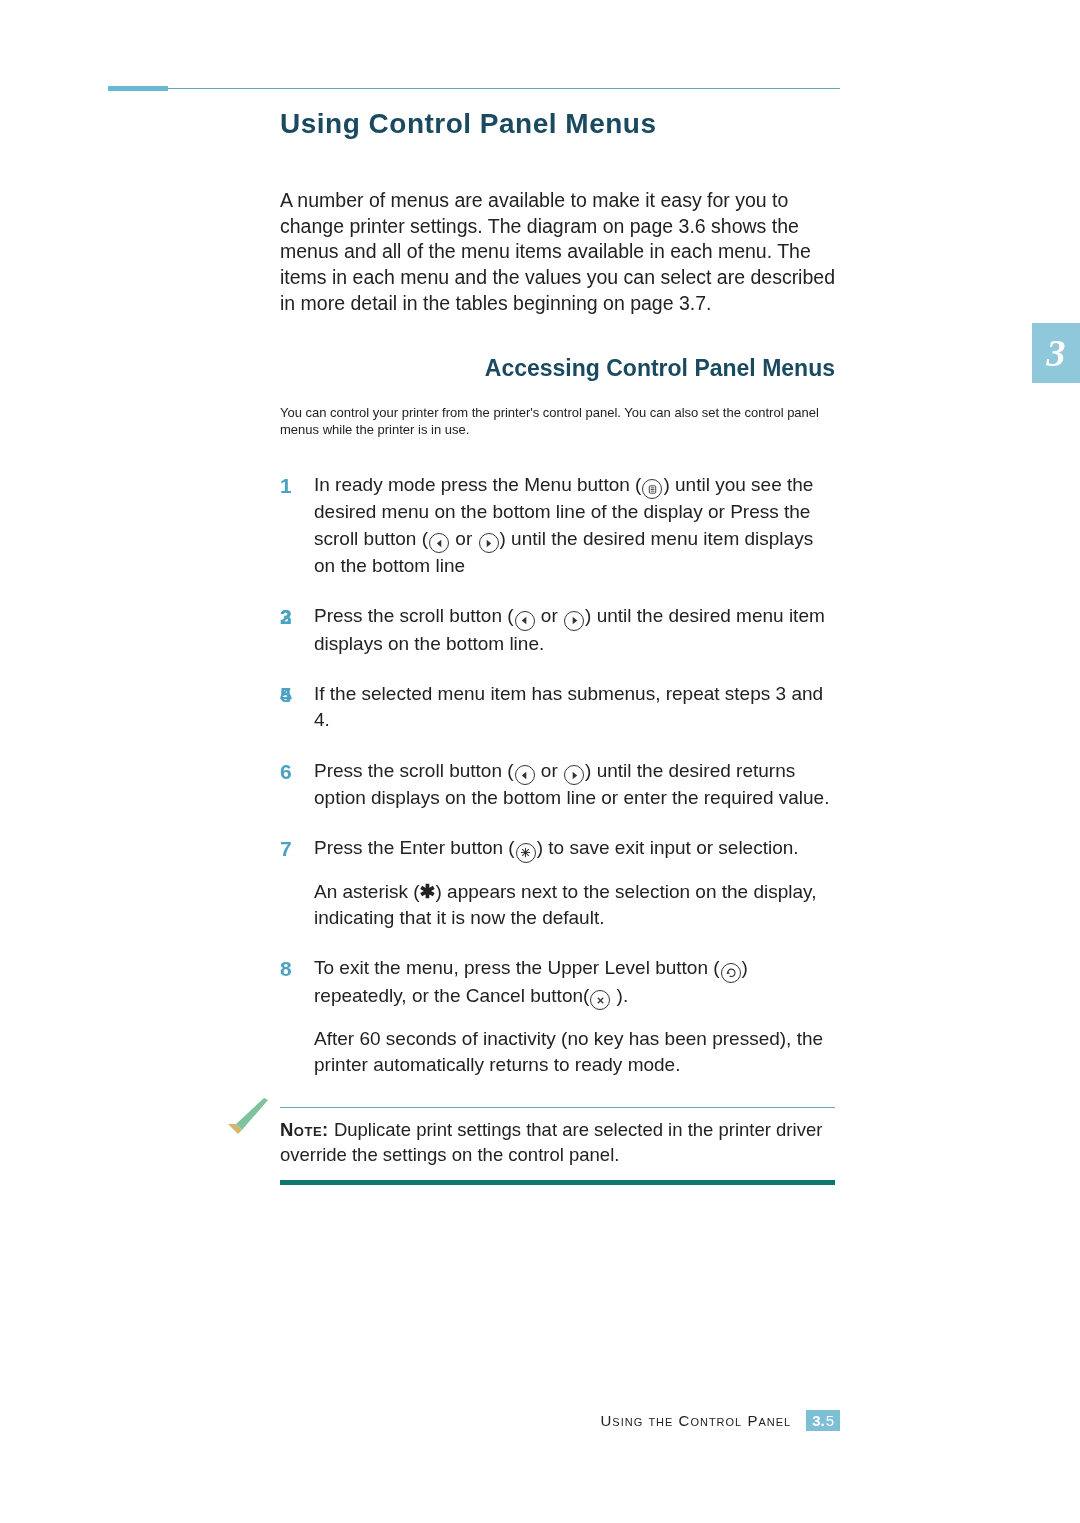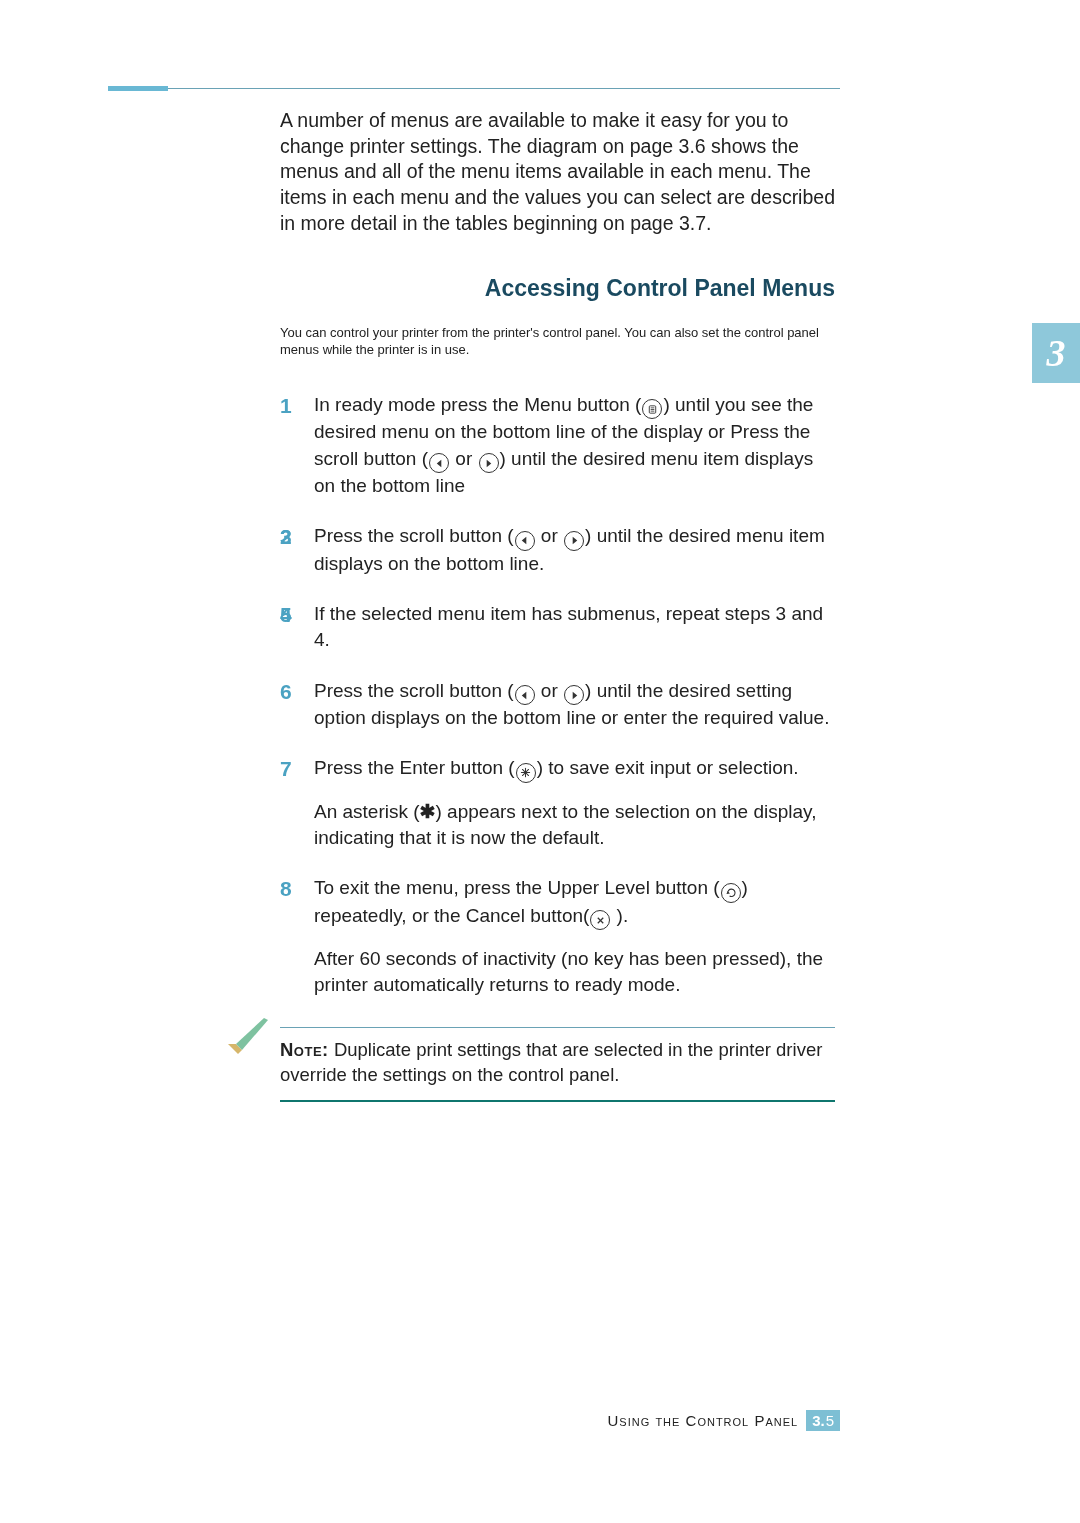--- a/index.html
+++ b/index.html
@@ -116,21 +116,21 @@
   }
   .icon-circ svg {
     width: 11px;
     height: 11px;
     display: block;
   }
   .note-box {
     position: relative;
     margin-top: 28px;
     border-top: 1px solid #6aa2b5;
-    border-bottom: 2px solid #0f766e;
+    border-bottom: 5px solid #0f766e;
     padding: 10px 0 12px 0;
     font-size: 18.5px;
     line-height: 1.35;
   }
   .note-check {
     position: absolute;
     left: -58px;
     top: -14px;
   }
   .note-label-caps {
@@ -138,21 +138,21 @@
     font-weight: bold;
     letter-spacing: 0.5px;
   }
   .footer {
     position: absolute;
     right: 240px;
     bottom: 92px;
     font-size: 15px;
     display: flex;
     align-items: center;
-    gap: 8px;
+    gap: 15px;
   }
   .footer-text {
     font-variant: small-caps;
     letter-spacing: 1px;
   }
   .footer-page {
     background: #7dbfd4;
     color: #fff;
     padding: 2px 6px;
     font-weight: bold;
@@ -169,20 +169,21 @@
 </head>
 <body>
 
 <div class="page">
   <div class="rule-top"></div>
   <div class="rule-top-accent"></div>
 
   <div class="side-tab">3</div>
 
   <div class="content">
+    <h1 class="section-title">Using Control Panel Menus</h1>
 
     <p class="intro">A number of menus are available to make it easy for you to change printer settings. The diagram on page 3.6 shows the menus and all of the menu items available in each menu. The items in each menu and the values you can select are described in more detail in the tables beginning on page 3.7.</p>
 
     <h2 class="sub-title">Accessing Control Panel Menus</h2>
 
     <p class="sub-intro">You can control your printer from the printer's control panel. You can also set the control panel menus while the printer is in use.</p>
 
     <ol class="steps">
 
       <li>
@@ -239,21 +240,21 @@
         <span class="num">6</span>
         <span class="step-body">
           <span>Press the scroll button (</span><span class="icon-circ">
               <svg viewBox="0 0 12 12">
                 <polygon points="8,2 8,10 3,6" fill="#333"></polygon>
               </svg>
             </span><span> or </span><span class="icon-circ">
               <svg viewBox="0 0 12 12">
                 <polygon points="4,2 4,10 9,6" fill="#333"></polygon>
               </svg>
-            </span><span>) until the desired setting option displays on the bottom line or enter the required value.</span>
+            </span><span>) until the desired returns option displays on the bottom line or enter the required value.</span>
         </span>
       </li>
 
       <li>
         <span class="num">7</span>
         <span class="step-body">
           <span>Press the </span><b>Enter</b><span> button (</span><span class="icon-circ">
               <svg viewBox="0 0 12 12">
                 <g stroke="#333" stroke-width="1.1" stroke-linecap="round">
                   <line x1="6" y1="1.5" x2="6" y2="10.5"></line>

